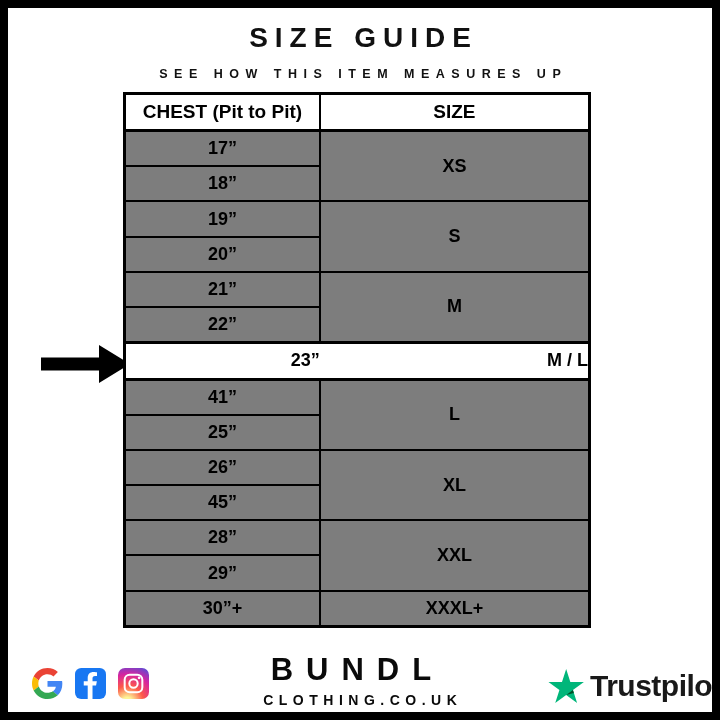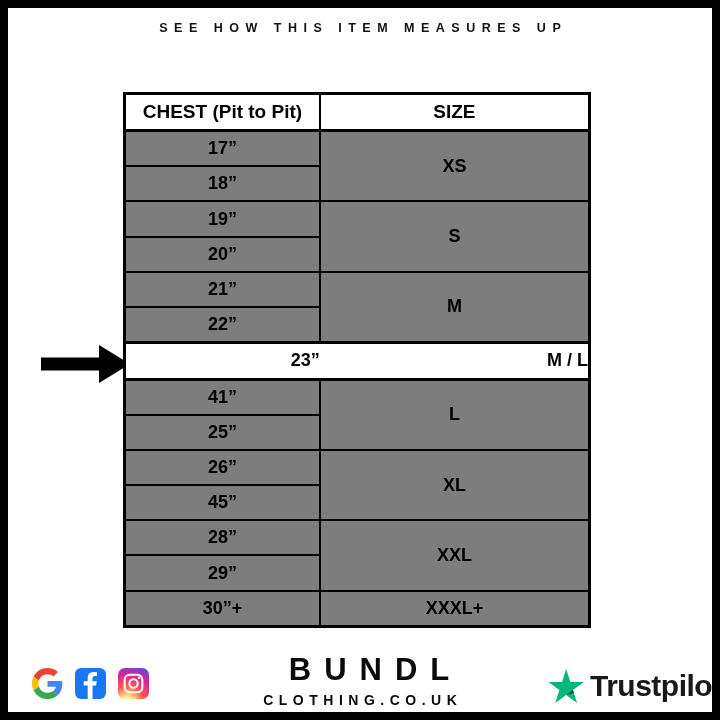--- a/index.html
+++ b/index.html
@@ -50,21 +50,21 @@
     background:var(--hl-bg,#fff);
     border-top:3px solid #000; border-bottom:3px solid #000;text-align:right;
   }
   .size-table tr.highlight td.measure { border-right:hidden; }
   .size-table tr.highlight td.size    { border-left:hidden; }
   
   .arrow { position:absolute; left:33px; top:336px; width:90px; height:40px; }
   
   .social { position:absolute; left:24px; top:660px; display:flex; gap:12px; align-items:center; }
   .social svg { width:31px; height:31px; display:block; }
-  .brand { position:absolute; left:50%; top:644px; transform:translateX(-50%); text-align:right; white-space:nowrap; }
+  .brand { position:absolute; left:50%; top:644px; transform:translateX(-50%); text-align:left; white-space:nowrap; }
   .brand-name {
     font-size:31px; font-weight:bold; color:#0a0a0a;
     letter-spacing:13px; text-indent:13px;
   }
   .brand-domain {
     margin-top:4px;
     font-size:14px; font-weight:bold; color:#0a0a0a;
     letter-spacing:5.5px; text-indent:5.5px;
   }
   .trustpilot { position:absolute; left:540px; top:661px; display:flex; align-items:center; gap:6px; }
@@ -72,20 +72,21 @@
   .trustpilot-label {
     font-size:30px; font-weight:bold; color:#191919; letter-spacing:-0.5px;
   }
 </style>
 </head>
 <body>
 
 <div class="page">
 
   <div class="hdr">
+    <div class="title">SIZE GUIDE</div>
     <div class="subtitle">SEE HOW THIS ITEM MEASURES UP</div>
   </div>
 
   <svg class="arrow" viewBox="0 0 90 40" aria-hidden="true">
     <polygon points="0,13.5 58,13.5 58,1 89,20 58,39 58,26.5 0,26.5" fill="#000"></polygon>
   </svg>
 
   <table class="size-table">
     <colgroup>
         <col class="c-chest">

